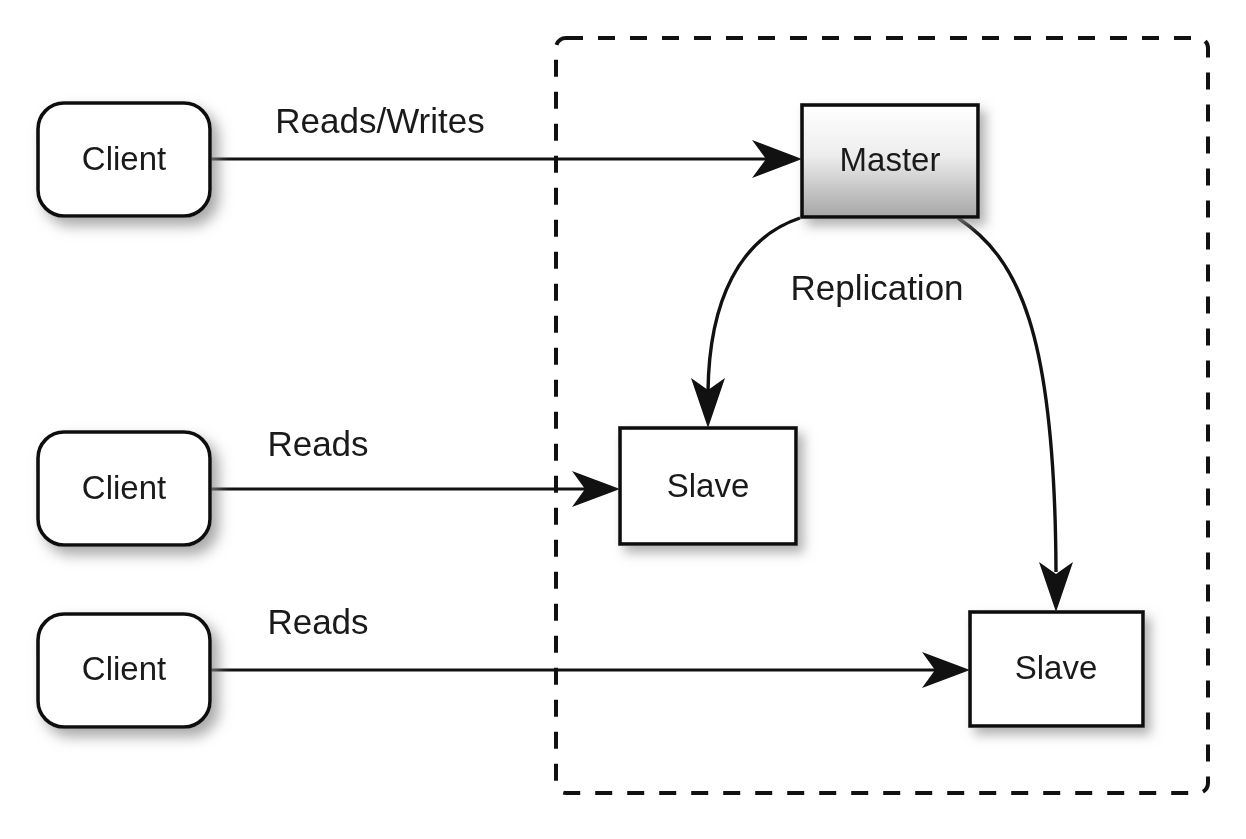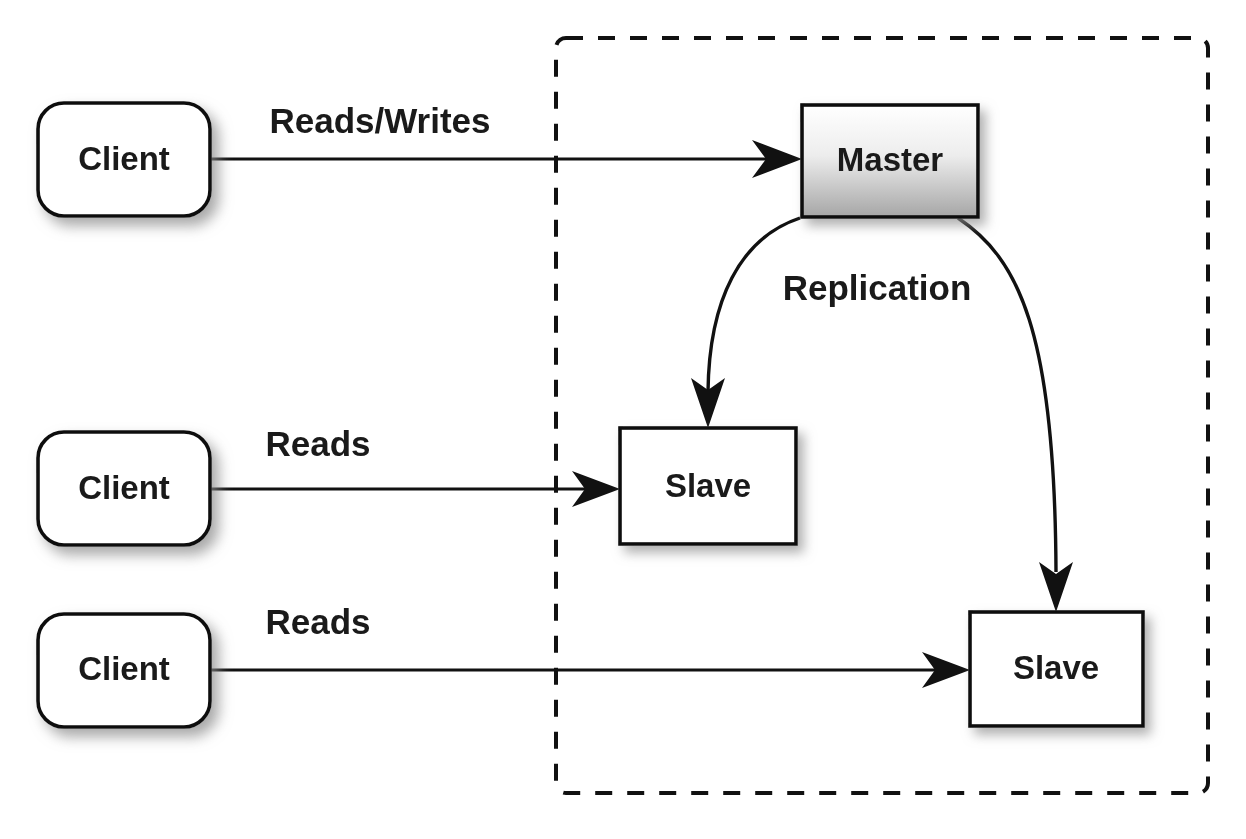--- a/index.html
+++ b/index.html
@@ -11,21 +11,20 @@
     width: 1246px;
     height: 839px;
     overflow: hidden;
     font-family: "Liberation Sans", sans-serif;
   }
   #diagram-root {
     position: relative;
     width: 1246px;
     height: 751px;
     background: #ffffff;
-    font-weight: bold;
   }
   svg.diagram {
     display: block;
     width: 1246px;
     height: 839px;
   }
   .node-label {
     font-family: "Liberation Sans", sans-serif;
     font-size: 33px;
     fill: #1a1a1a;

